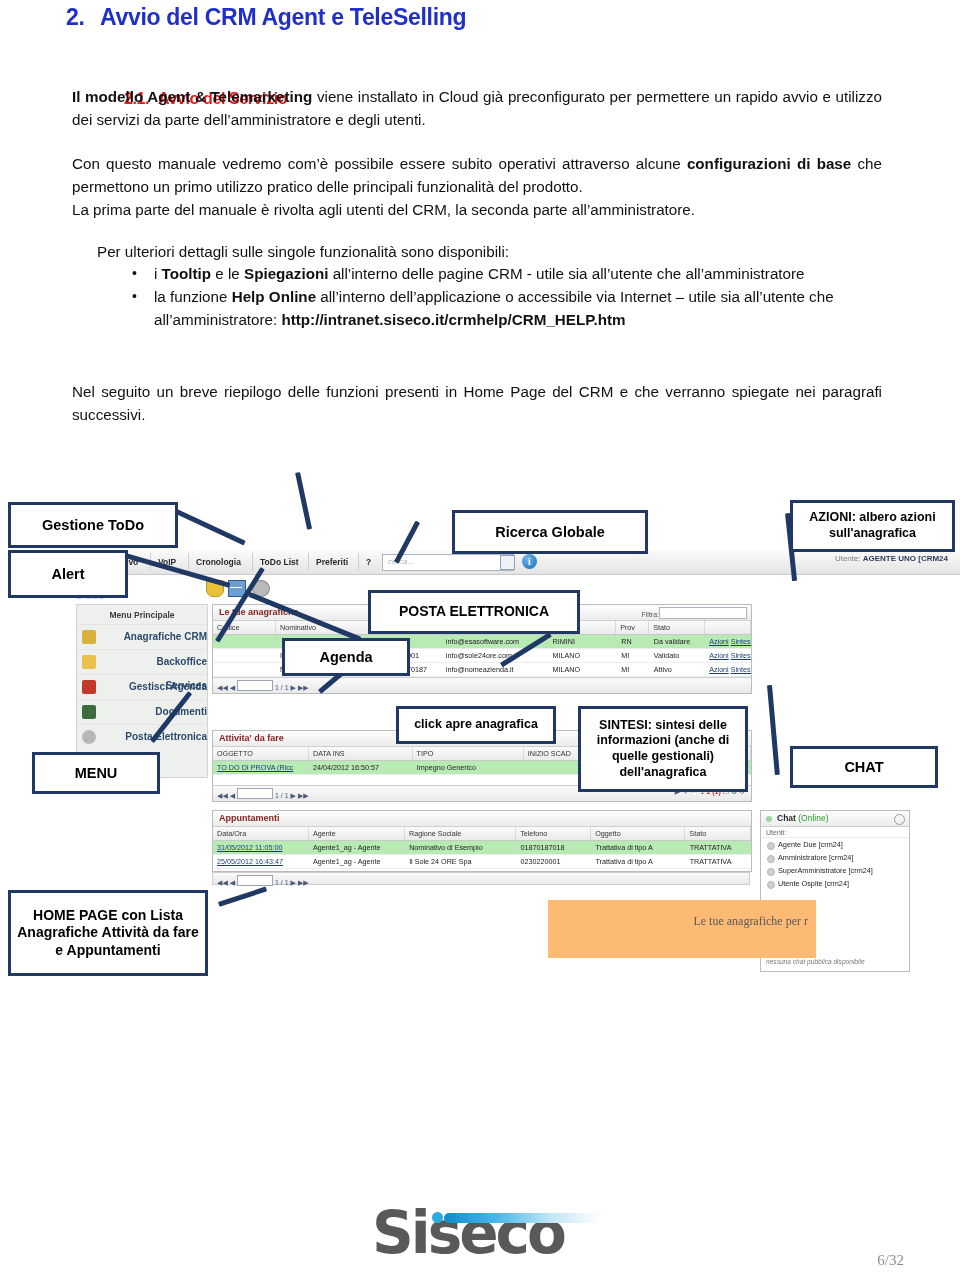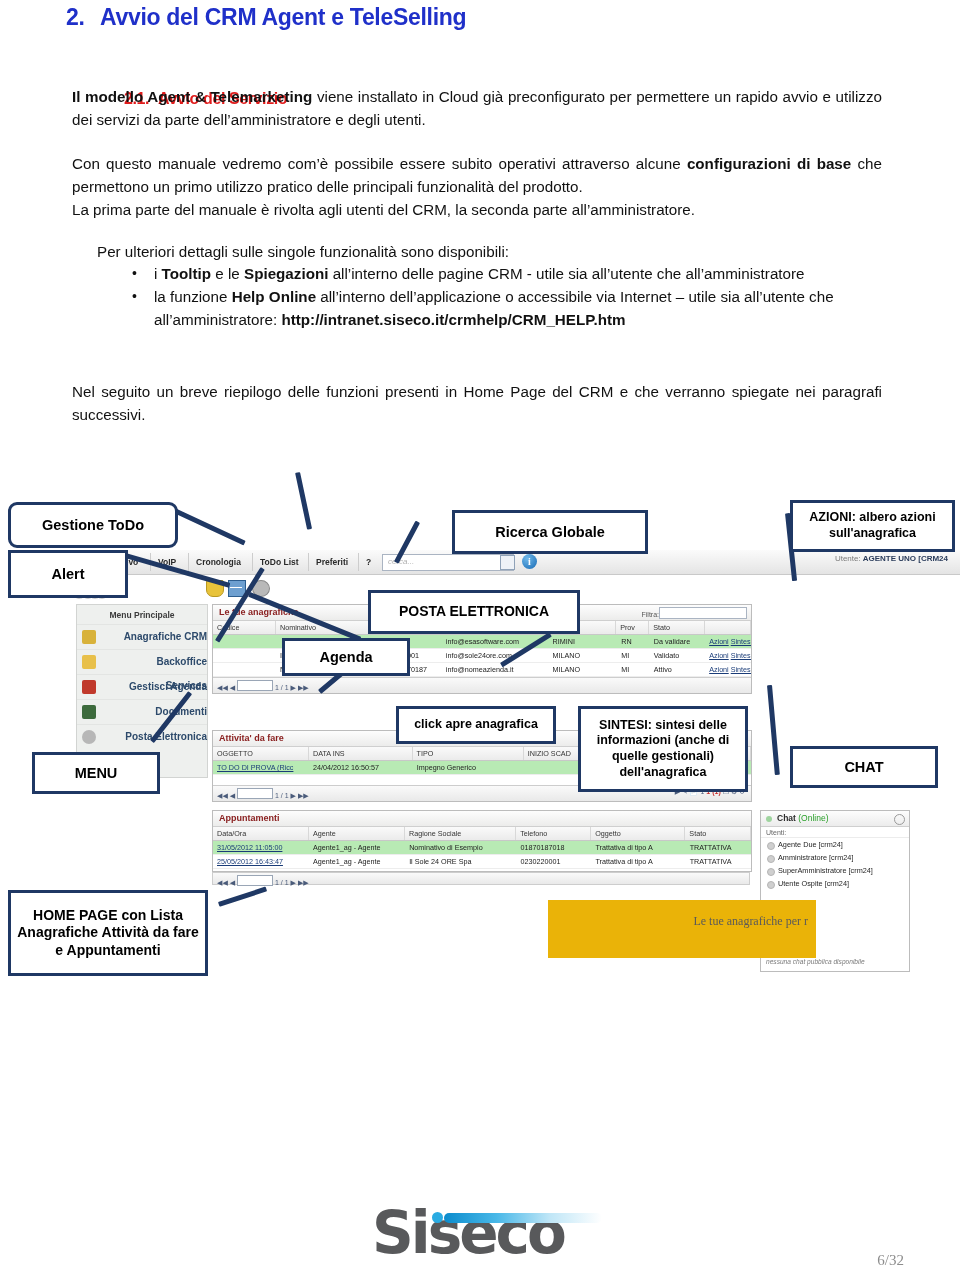--- a/index.html
+++ b/index.html
@@ -70,21 +70,21 @@
   .chathead{height:15px;line-height:15px;font-size:8.5px;font-weight:bold;color:#2c2c2c;
      background:linear-gradient(#fdfdfd,#ececec);border-bottom:1px solid #cfcfcf;padding-left:16px;position:relative;}
   .chathead .dot{position:absolute;left:5px;top:5px;width:6px;height:6px;border-radius:50%;background:#9fd49f;}
   .chathead .on{color:#2aa02a;font-weight:normal;}
   .chathead .circ{position:absolute;right:4px;top:3px;width:9px;height:9px;border-radius:50%;border:1px solid #9a9a9a;}
   .chatsub{font-size:7px;color:#666;padding:2px 0 1px 5px;border-bottom:1px solid #ececec;}
   .chatuser{font-size:7.3px;color:#1f1f1f;padding:2px 0 2px 17px;position:relative;}
   .chatuser .dot{position:absolute;left:6px;top:4px;width:6px;height:6px;border-radius:50%;background:#cfcfcf;border:1px solid #b5b5b5;}
   .chatpub{font-size:7.3px;color:#333;padding-left:5px;}
   .chatpub i{display:block;font-size:6.6px;color:#7a7a7a;font-style:italic;}
-  .pinkbox{position:absolute;background:#eab308;color:#5a5a5a;font-size:12px;
+  .pinkbox{position:absolute;background:#fdba74;color:#5a5a5a;font-size:12px;
      text-align:right;padding:14px 8px 0 0;font-family:"Liberation Serif",serif;}
   .toolicons{position:absolute;font-size:7px;color:#4a5b7a;}
   .toolicons b{color:#c43030;}
   
   .co{position:absolute;background:#fff;border:3px solid #1f3864;box-sizing:border-box;
      display:flex;align-items:center;justify-content:center;text-align:center;
      font-weight:bold;color:#000;line-height:1.25;z-index:30;padding:2px 6px;}
   .co .red{color:#e00000;}
   .lead{position:absolute;background:#1f3864;z-index:25;transform-origin:0 0;height:5px;border-radius:1px;}
   
@@ -287,21 +287,21 @@
           </div>
         </div>
 
         <div class="pinkbox" style="left:478px;top:300px;width:260px;height:44px;">
           <span>Le tue anagrafiche per r</span>
         </div>
 
       </div>
     </div>
 
-    <div class="co" style="left:8px;top:52px;width:170px;height:46px;font-size:14.5px;border-radius:9px;">
+    <div class="co" style="left:8px;top:52px;width:170px;height:46px;font-size:14.5px;">
       <span>Gestione ToDo</span>
     </div>
     <div class="co" style="left:8px;top:100px;width:120px;height:48px;font-size:14.5px;">
       <span>Alert</span>
     </div>
     <div class="co" style="left:452px;top:60px;width:196px;height:44px;font-size:14.5px;">
       <span>Ricerca Globale</span>
     </div>
     <div class="co" style="left:790px;top:50px;width:165px;height:52px;font-size:12.5px;">
       <span>AZIONI: albero azioni sull'anagrafica</span>

